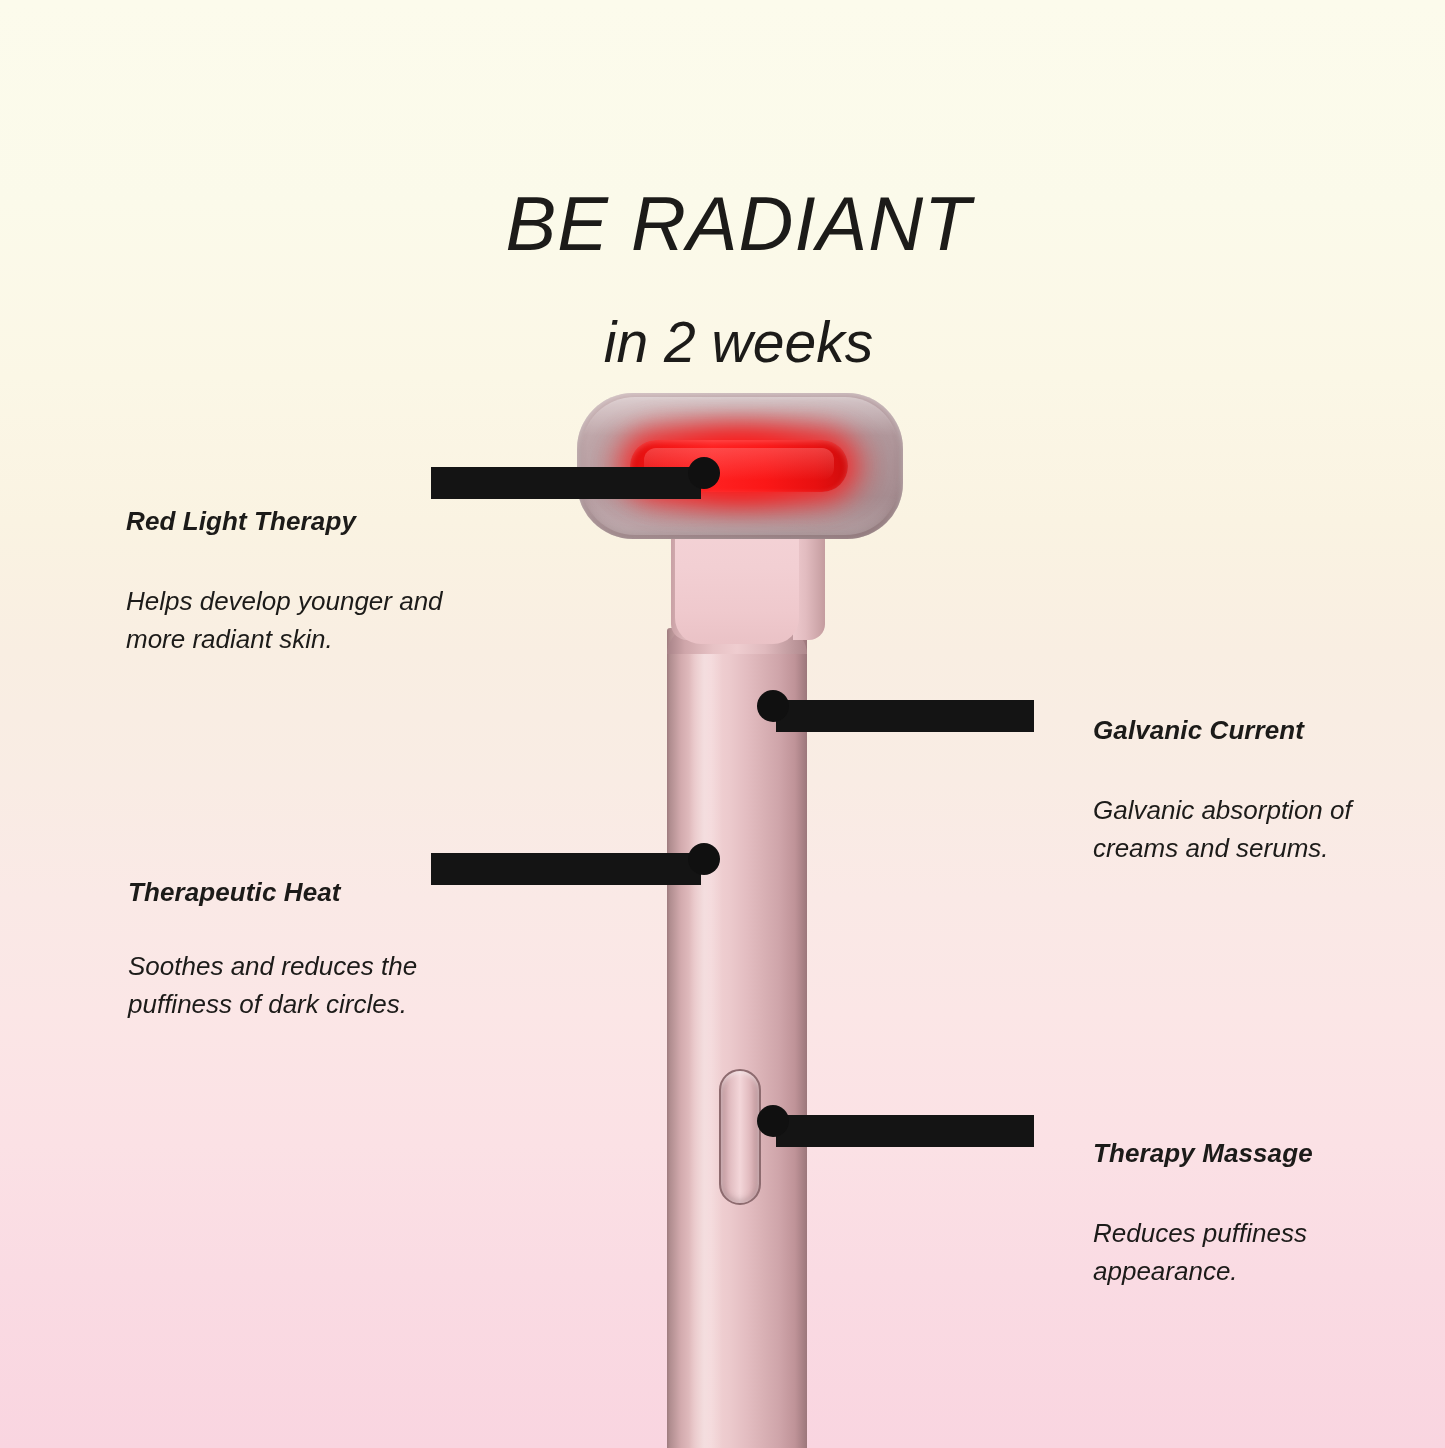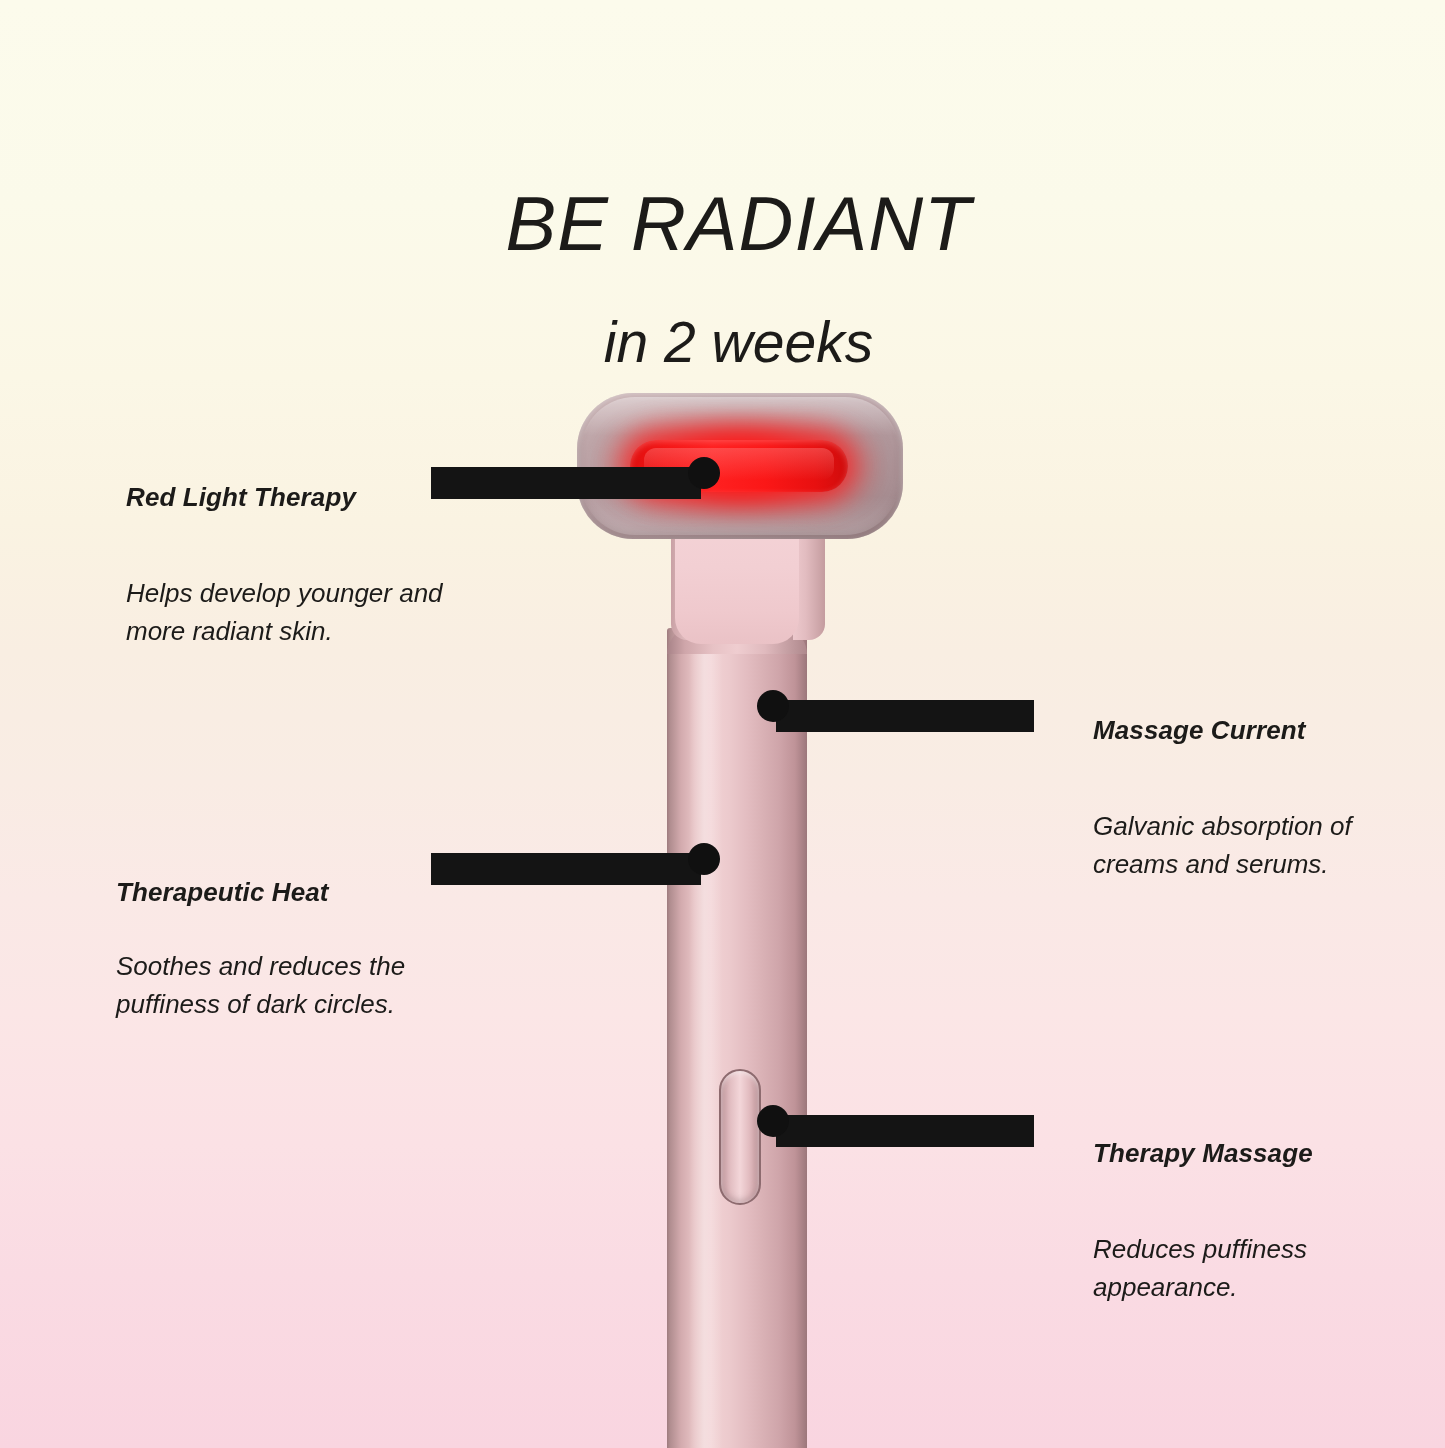--- a/index.html
+++ b/index.html
@@ -245,25 +245,25 @@
   .annot .title {
     font-size:26px;
     font-weight:bold;
     letter-spacing:0.1px;
     white-space:nowrap;
   }
   .annot .body {
     font-size:26px;
     font-weight:400;
     line-height:1.45;
-    margin-top:30px;
-  }
-
-  #annot-red-light     { left:78px;   top:434px;  width:400px; }
-  #annot-therapeutic   { left:68px;   top:829px;  width:380px; }
+    margin-top:14px;
+  }
+
+  #annot-red-light     { left:78px;   top:458px;  width:400px; }
+  #annot-therapeutic   { left:80px;   top:829px;  width:380px; }
   #annot-galvanic      { left:1045px; top:667px;  width:360px; }
   #annot-facial        { left:1045px; top:1090px; width:360px; }
 
   #annot-therapeutic .body { margin-top:8px; }
   #annot-facial .body      { }
 </style>
 </head>
 <body>
 
 <div id="stage">
@@ -303,21 +303,21 @@
     <div class="title">Red Light Therapy</div>
     <div class="body">Helps develop younger and more radiant skin.</div>
   </div>
 
   <div class="annot" id="annot-therapeutic">
     <div class="title">Therapeutic Heat</div>
     <div class="body">Soothes and reduces the puffiness of dark circles.</div>
   </div>
 
   <div class="annot" id="annot-galvanic">
-    <div class="title">Massage Current</div>
+    <div class="title">Galvanic Current</div>
     <div class="body">Galvanic absorption of creams and serums.</div>
   </div>
 
   <div class="annot" id="annot-facial">
     <div class="title">Therapy Massage</div>
     <div class="body">Reduces puffiness appearance.</div>
   </div>
 
 </div>
 

